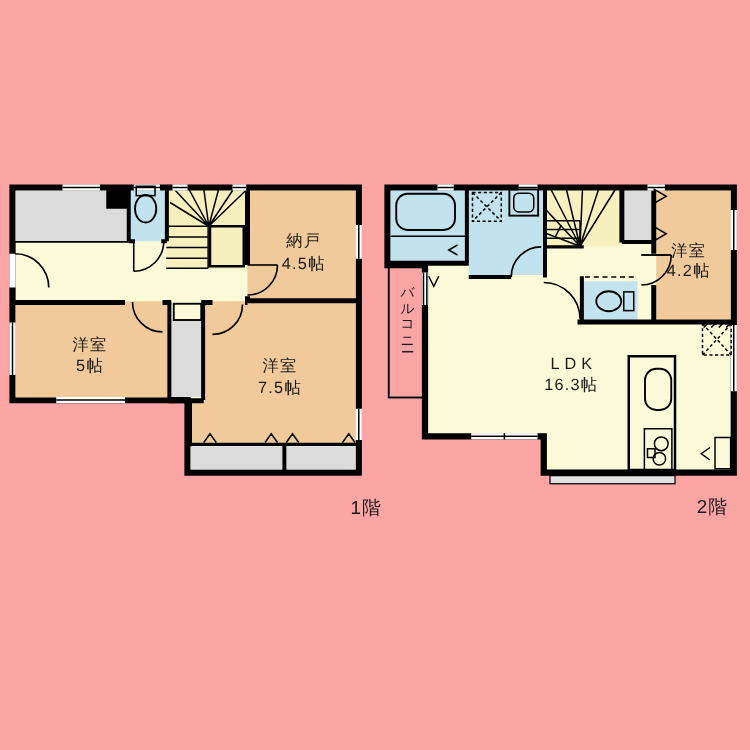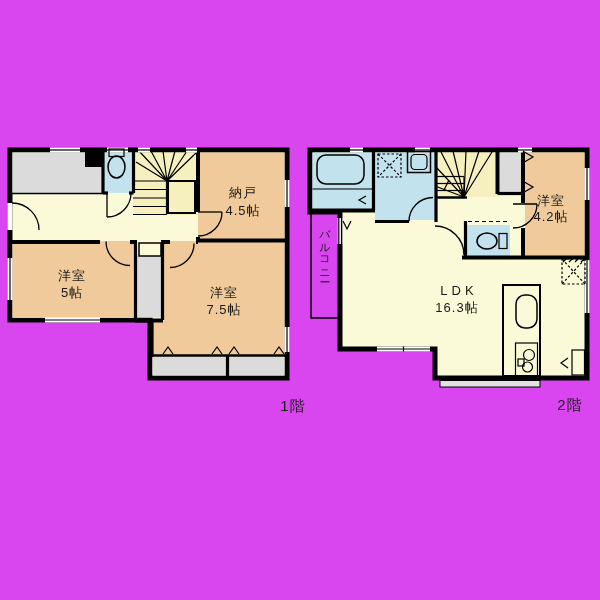--- a/index.html
+++ b/index.html
@@ -7,21 +7,21 @@
     --room-tan:#F0CA9A;
     --hall-yellow:#FAFAD8;
     --stairs-yellow:#F6EFBE;
     --wet-blue:#C2E2EE;
     --closet-gray:#DBDBDB;
     --balcony-gray:#E6E6E6;
     --fixture-yellow:#F8F4B0;
     --text:#1A1A1A;
   }
   html,body{margin:0;padding:0;background:#ffffff;}
-  .canvas{position:relative;width:600px;height:600px;background:#d946ef;overflow:hidden;}
+  .canvas{position:relative;width:600px;height:600px;background:#fca5a5;overflow:hidden;}
   svg{display:block;}
   .fill-hall{fill:var(--hall-yellow);}
   .fill-stairs{fill:var(--stairs-yellow);}
   .fill-tan{fill:var(--room-tan);}
   .fill-blue{fill:var(--wet-blue);}
   .fill-gray{fill:var(--closet-gray);}
   .fill-balcony{fill:var(--balcony-gray);}
   .fill-fix{fill:var(--fixture-yellow);}
   .fill-white{fill:#ffffff;}
   .fill-tub{fill:#D8EEF8;}

